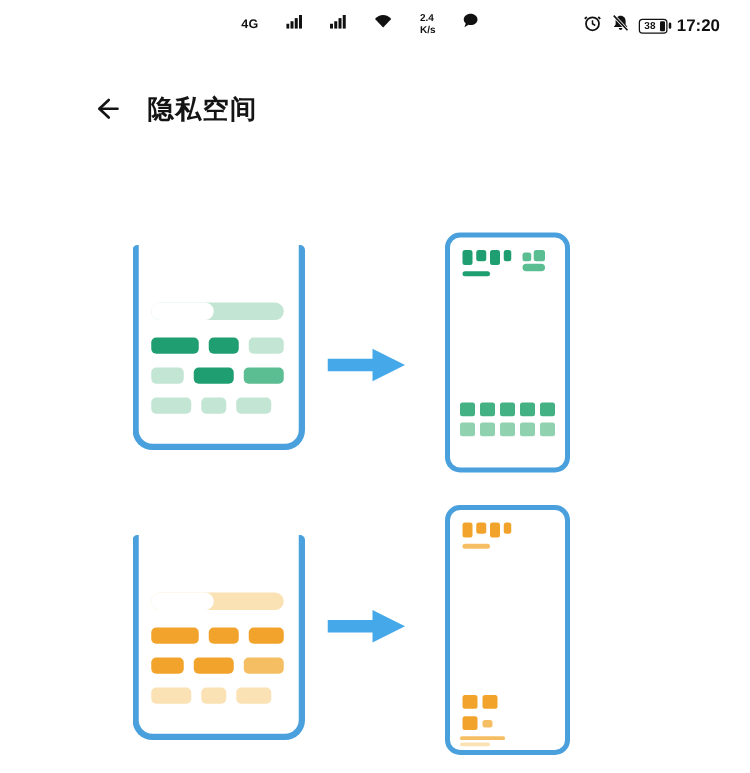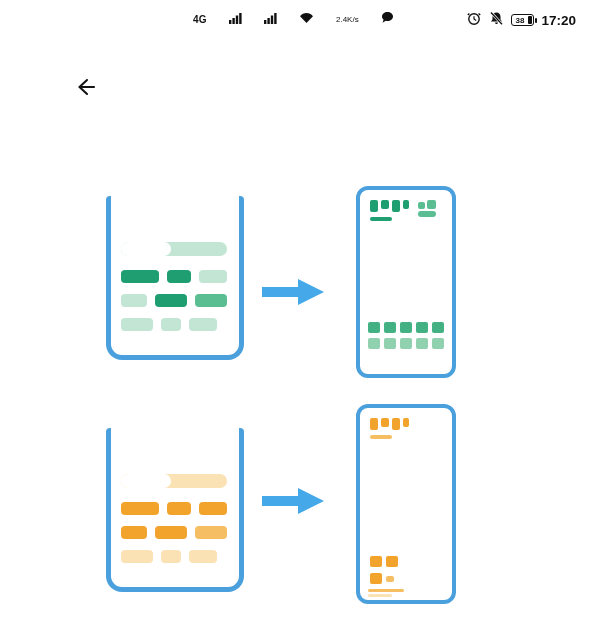--- a/index.html
+++ b/index.html
@@ -11,21 +11,21 @@
   }
   html,body{margin:0;padding:0;}
   body{width:600px;height:618px;background:#ffffff;font-family:"Liberation Sans", sans-serif;}
   .screen{position:relative;width:600px;height:618px;background:#fff;overflow:hidden;}
 
   
   .status-bar{position:absolute;top:8px;left:0;right:0;height:26px;color:var(--ink);}
   .sb-left{position:absolute;left:193px;top:2px;display:flex;align-items:center;gap:22px;}
   .sb-right{position:absolute;right:24px;top:2px;display:flex;align-items:center;gap:7px;}
   .sb-net{font-size:10px;font-weight:700;letter-spacing:.3px;}
-  .sb-speed{display:flex;flex-direction:row;font-size:8px;line-height:9px;font-weight:400;}
+  .sb-speed{display:flex;flex-direction:column;font-size:8px;line-height:9px;font-weight:700;}
   .battery{position:relative;width:23px;height:12px;border:1.3px solid var(--ink);border-radius:3px;
            display:flex;align-items:center;justify-content:flex-start;padding-left:3px;box-sizing:border-box;}
   .battery-num{font-size:8px;font-weight:700;}
   .battery-fill{position:absolute;right:1px;top:1px;bottom:1px;width:4px;background:var(--ink);border-radius:1px;}
   .battery-cap{position:absolute;right:-3.5px;top:2.5px;width:2px;height:5px;background:var(--ink);border-radius:1px;}
   .sb-time{font-size:13.5px;font-weight:700;}
 
   
   .header{position:absolute;top:66px;left:0;right:0;height:42px;display:flex;align-items:center;padding-left:70px;}
   .back-btn{width:30px;height:30px;display:flex;align-items:center;justify-content:center;cursor:pointer;background:none;border:none;padding:0;}
@@ -116,20 +116,21 @@
     </div>
   </div>
 
   <div class="header">
     <button class="back-btn" aria-label="back">
       <svg width="24" height="24" viewBox="0 0 24 24">
           <path d="M14 5 L6.5 12 L14 19" fill="none" stroke="#141414" stroke-width="2.1" stroke-linecap="round" stroke-linejoin="round"></path>
           <line x1="6.8" y1="12" x2="21" y2="12" stroke="#141414" stroke-width="2.1" stroke-linecap="round"></line>
         </svg>
     </button>
+    <span class="page-title">隐私空间</span>
   </div>
 
   <div class="cup cup-green" style="left:106px;top:196px;">
     <div class="pill rowA pl" style="top:46px;left:10px;width:106px;">
       <div class="pill-white"></div>
     </div>
     <div class="pill pd" style="top:74px;left:10px;width:38px;"></div>
     <div class="pill pd" style="top:74px;left:56px;width:24px;"></div>
     <div class="pill pl" style="top:74px;left:88px;width:28px;"></div>
     <div class="pill pl" style="top:98px;left:10px;width:26px;"></div>

